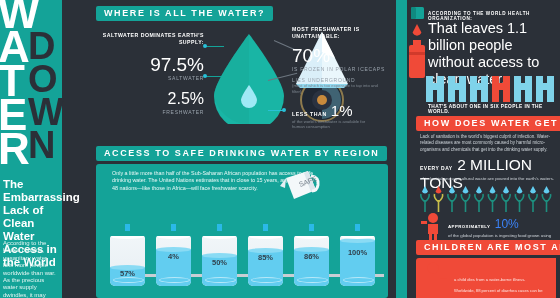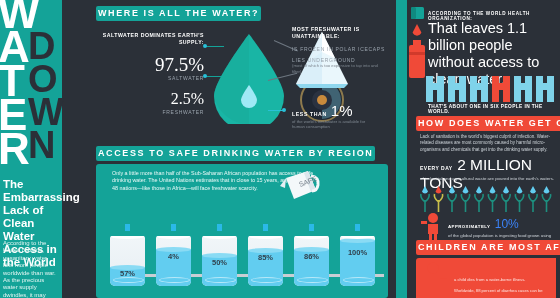--- a/index.html
+++ b/index.html
@@ -36,28 +36,28 @@
   .left-body{
     position:absolute;left:3px;top:240px;width:55px;
     font-size:6px;line-height:7.4px;color:#e2f6f3;
   }
 
   
   .pill{
     position:absolute;height:15px;line-height:15px;
     background:#14a398;color:#ffffff;
     font-size:9px;font-weight:bold;letter-spacing:1.6px;
-    padding:0 2px;border-radius:2px;white-space:nowrap;
+    padding:0 8px;border-radius:2px;white-space:nowrap;
   }
   .pill.red{background:#f04a38;}
 
   
   .panel-where{position:absolute;left:96px;top:6px;width:292px;height:126px;}
   .sub-label{font-size:5.2px;font-weight:bold;letter-spacing:.5px;color:#ffffff;line-height:6.5px;}
-  .big-num{font-size:19px;font-weight:normal;color:#ffffff;line-height:20px;font-family:Liberation Serif, serif;}
+  .big-num{font-size:19px;font-weight:normal;color:#ffffff;line-height:20px;}
   .big-num.sm{font-size:16px;}
   .tiny-cap{font-size:5px;letter-spacing:.7px;color:#9aa3ad;line-height:6.2px;}
   .tiny-note{font-size:4.2px;color:#7f8891;line-height:5.2px;}
 
   .salt-block{position:absolute;left:0px;top:26px;width:108px;text-align:right;}
   .salt-block .sub-label{text-align:right;margin-bottom:10px;}
   .stat-right{text-align:right;margin-bottom:4px;}
 
   .fresh-block{position:absolute;left:196px;top:20px;width:96px;text-align:left;}
   .stat-left{text-align:left;margin-bottom:3px;}
@@ -215,20 +215,21 @@
         <path d="M30 4 L56 56 L4 56 Z" fill="#eaf7fc"></path>
         <path d="M30 4 L43 30 L30 24 L18 32 Z" fill="#ffffff"></path>
         <path d="M30 4 L4 56 L30 56 Z" fill="#cfeaf6" opacity=".6"></path>
         <path d="M4 56 L56 56 L52 60 L8 60 Z" fill="#8fd7ee"></path>
       </svg>
     </div>
 
     <div class="fresh-block">
       <div class="sub-label" style="margin-bottom:7px;">MOST FRESHWATER IS UNATTAINABLE:</div>
       <div class="stat-left">
+        <div class="big-num">70%</div>
         <div class="tiny-cap">IS FROZEN IN POLAR ICECAPS</div>
       </div>
       <div class="stat-left" style="margin-top:5px;">
         <div class="tiny-cap">LIES UNDERGROUND</div>
         <div class="tiny-note">(most of which is too expensive to tap into and filter)</div>
       </div>
     </div>
 
     <div class="lessthan">
       <div class="lt-row">

